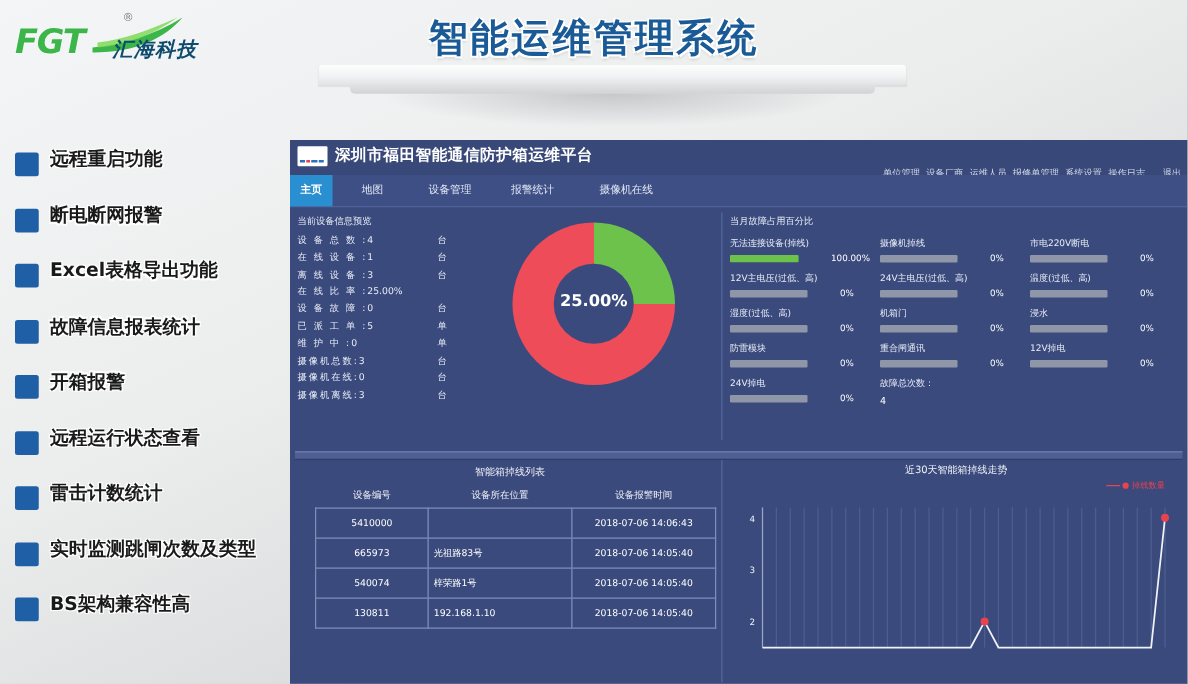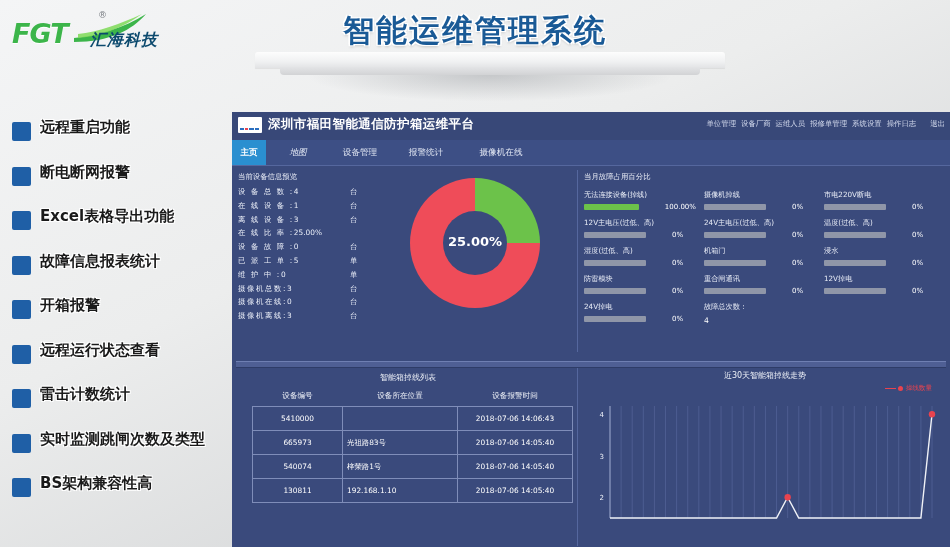--- a/index.html
+++ b/index.html
@@ -41,21 +41,21 @@
   
   #app{position:absolute;left:232px;top:112px;width:718px;height:435px;
     background:#3a4a7c;overflow:hidden;}
   
   #app-header{position:relative;height:28px;background:#384878;}
   #app-logo{position:absolute;left:6px;top:5px;width:24px;height:16px;background:#ffffff;
     border-radius:1px;overflow:hidden;}
   #app-logo .mk{position:absolute;bottom:3px;height:2px;}
   #app-title{position:absolute;left:36px;top:4px;font-size:12.5px;font-weight:bold;
     color:#ffffff;letter-spacing:.4px;}
-  #app-menu{position:absolute;right:5px;top:7px;font-size:7.4px;color:#d2d9ec;
+  #app-menu{position:absolute;right:5px;top:22px;font-size:7.4px;color:#d2d9ec;
     white-space:nowrap;text-align:right;}
   #app-menu span{margin-left:5px;cursor:pointer;}
   #app-menu span.logout{margin-left:14px;}
   
   #app-nav{position:relative;height:25px;background:#3d4f85;
     border-bottom:1px solid #55679e;}
   #app-nav .tab{position:absolute;top:0;height:25px;line-height:25px;
     font-size:8.6px;color:#e3e8f4;text-align:center;cursor:pointer;}
   #app-nav .tab.active{background:#2a8fd0;color:#ffffff;font-weight:bold;}
   
@@ -193,21 +193,21 @@
       <div class="mk" style="left:7px;width:3px;background:#e8434f;"></div>
       <div class="mk" style="left:11px;width:5px;background:#2a6fc0;"></div>
       <div class="mk" style="left:17px;width:4px;background:#2a6fc0;"></div>
     </div>
     <div id="app-title">深圳市福田智能通信防护箱运维平台</div>
     <div id="app-menu"><span>单位管理</span><span>设备厂商</span><span>运维人员</span><span>报修单管理</span><span>系统设置</span><span>操作日志</span><span class="logout">退出</span></div>
   </div>
 
   <div id="app-nav">
       <div class="tab active" style="left: 0px; width: 34px;">主页</div>
-      <div class="tab" style="left: 44px; width: 44px; font-style: italic;">地图</div>
+      <div class="tab" style="left: 44px; width: 44px;">地图</div>
       <div class="tab" style="left: 100px; width: 56px;">设备管理</div>
       <div class="tab" style="left: 166px; width: 56px;">报警统计</div>
       <div class="tab" style="left: 232px; width: 74px;">摄像机在线</div>
     </div>
 
   <div id="app-body">
 
     <div id="info-panel">
       <div class="ttl">当前设备信息预览</div>
       <div id="info-rows">

